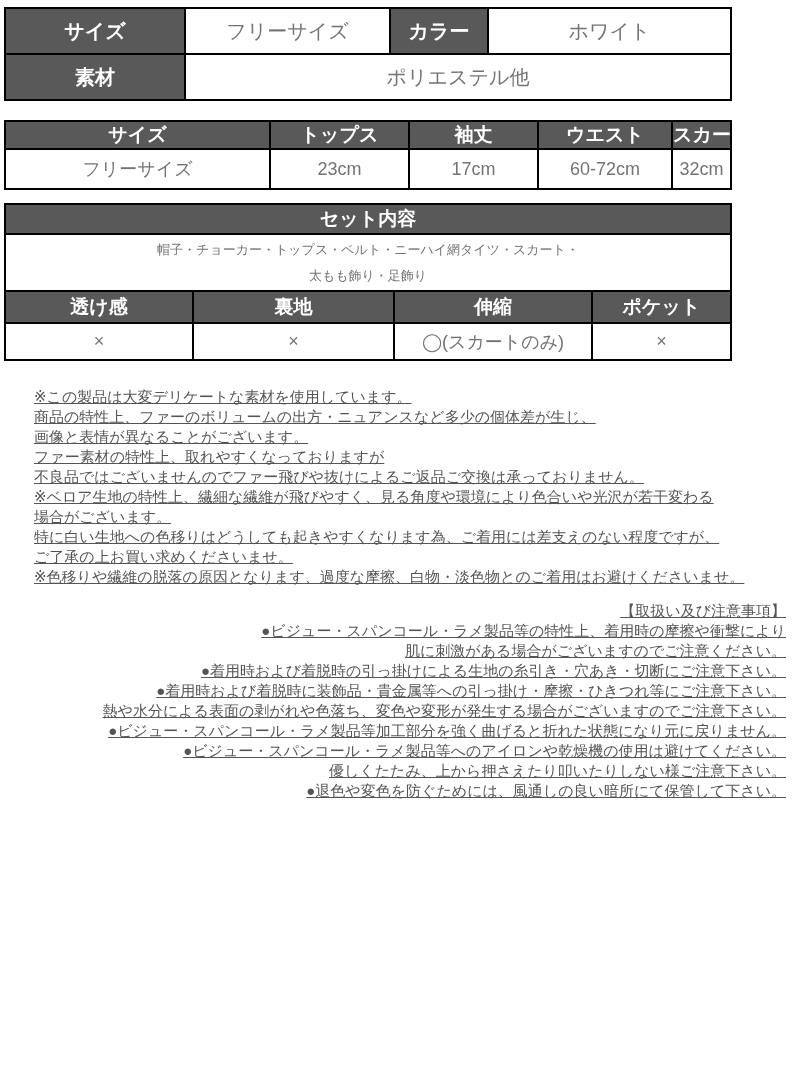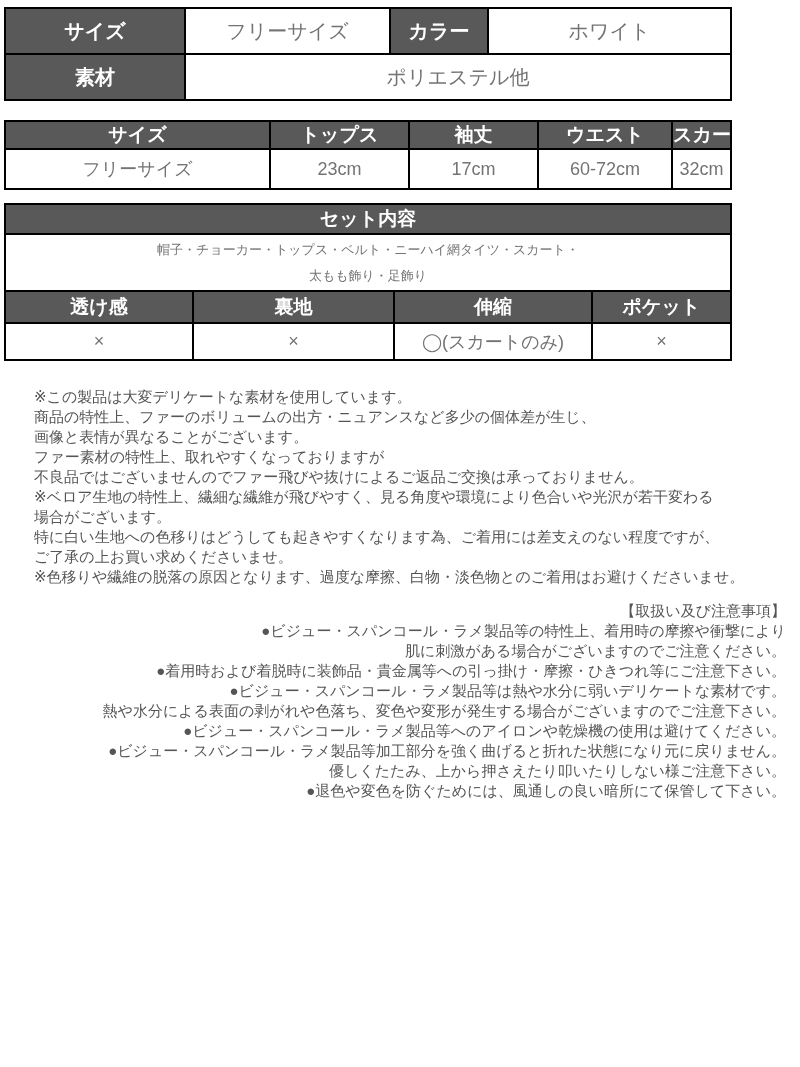--- a/index.html
+++ b/index.html
@@ -62,20 +62,21 @@
   .t5 th.hdr { height: 30px; }
   .t5 td.val { height: 35px; font-size: 18px; }
 
   .notes {
     margin-top: 26px;
     padding-left: 30px;
     padding-right: 10px;
     font-size: 15px;
     line-height: 20px;
     color: #555555;
+    text-decoration: underline;
   }
   .care { margin-top: 14px; text-align: right; }
   .notes div { white-space: nowrap; }
 </style>
 </head>
 <body>
 
 <div class="page">
 
   <table class="t1">
@@ -173,22 +174,22 @@
     <div>場合がございます。</div>
     <div>特に白い生地への色移りはどうしても起きやすくなります為、ご着用には差支えのない程度ですが、</div>
     <div>ご了承の上お買い求めくださいませ。</div>
     <div>※色移りや繊維の脱落の原因となります、過度な摩擦、白物・淡色物とのご着用はお避けくださいませ。</div>
   </div>
 
   <div class="notes care">
     <div>【取扱い及び注意事項】</div>
     <div>●ビジュー・スパンコール・ラメ製品等の特性上、着用時の摩擦や衝撃により</div>
     <div>肌に刺激がある場合がございますのでご注意ください。</div>
+    <div>●着用時および着脱時の引っ掛けによる生地の糸引き・穴あき・切断にご注意下さい。</div>
     <div>●着用時および着脱時に装飾品・貴金属等への引っ掛け・摩擦・ひきつれ等にご注意下さい。</div>
-    <div>●ビジュー・スパンコール・ラメ製品等は熱や水分に弱いデリケートな素材です。</div>
     <div>熱や水分による表面の剥がれや色落ち、変色や変形が発生する場合がございますのでご注意下さい。</div>
+    <div>●ビジュー・スパンコール・ラメ製品等加工部分を強く曲げると折れた状態になり元に戻りません。</div>
     <div>●ビジュー・スパンコール・ラメ製品等へのアイロンや乾燥機の使用は避けてください。</div>
-    <div>●ビジュー・スパンコール・ラメ製品等加工部分を強く曲げると折れた状態になり元に戻りません。</div>
     <div>優しくたたみ、上から押さえたり叩いたりしない様ご注意下さい。</div>
     <div>●退色や変色を防ぐためには、風通しの良い暗所にて保管して下さい。</div>
   </div>
 
 </div>
 
 </body></html>

